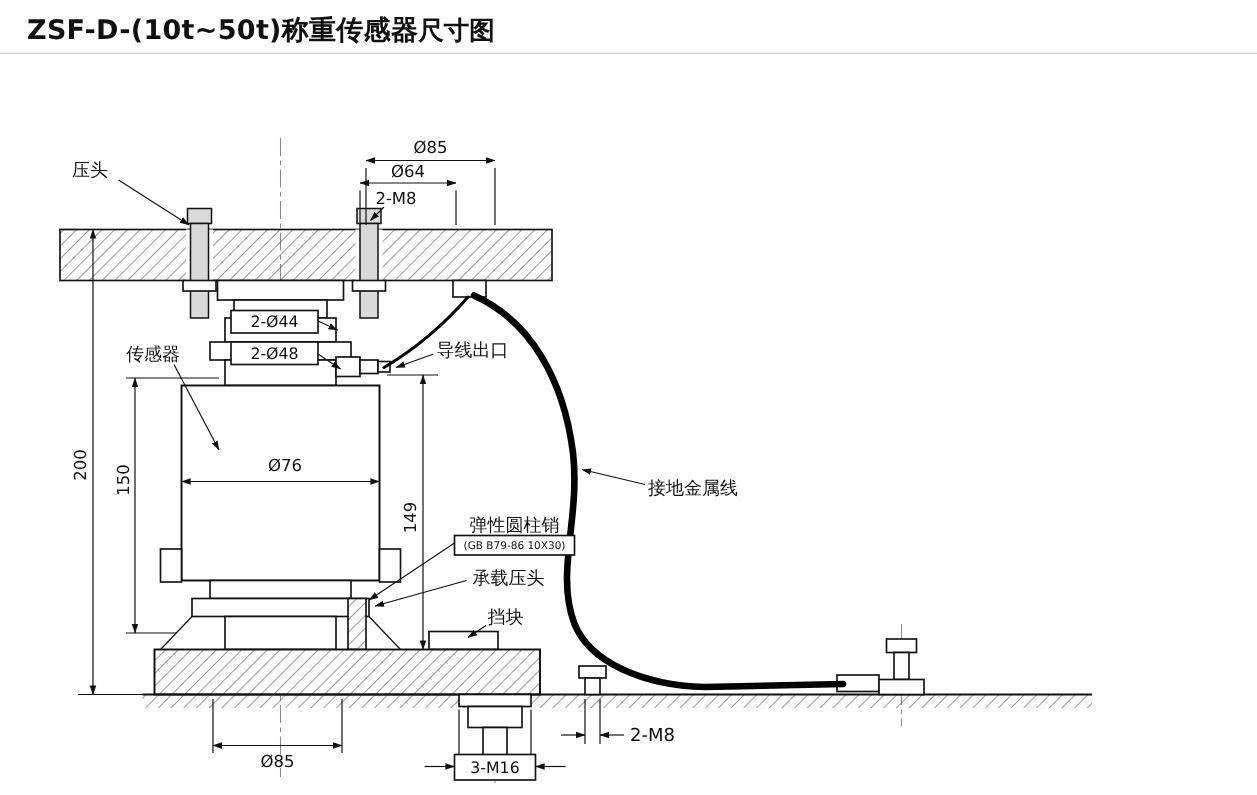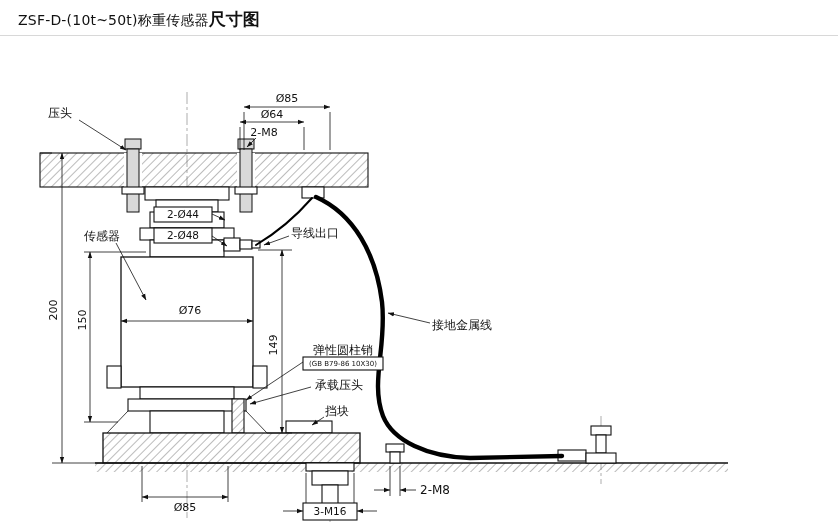--- a/index.html
+++ b/index.html
@@ -1,19 +1,19 @@
 <!DOCTYPE html>
 <html><head>
 <meta charset="utf-8">
 <style>
   html,body{margin:0;padding:0;background:#fff;}
   body{width:838px;height:530px;position:relative;overflow:hidden;
        font-family:"DejaVu Sans","Liberation Sans",sans-serif;color:#111;}
   .title{position:absolute;left:18px;top:8px;white-space:nowrap;}
-  .title .model{font-size:14px;font-weight:normal;letter-spacing:0.2px;}
+  .title .model{font-size:18px;font-weight:bold;letter-spacing:0.2px;}
   .title .suffix{font-size:17px;font-weight:bold;}
   .rule{position:absolute;left:0;top:35px;width:838px;height:1px;background:#d8d8d8;}
   svg{position:absolute;left:0;top:0;}
   .ol{fill:#fff;stroke:#111;stroke-width:1.1;}
   .hat{fill:url(#hatch);stroke:#111;stroke-width:1.1;}
   .hatn{fill:url(#hatch);stroke:none;}
   .gray{fill:#d9d9d9;stroke:#111;stroke-width:1;}
   .th{stroke:#111;stroke-width:0.8;fill:none;}
   .dim{stroke:#111;stroke-width:0.8;fill:none;}
   .cl{stroke:#8a8a8a;stroke-width:0.7;fill:none;stroke-dasharray:12 3 3 3;}

